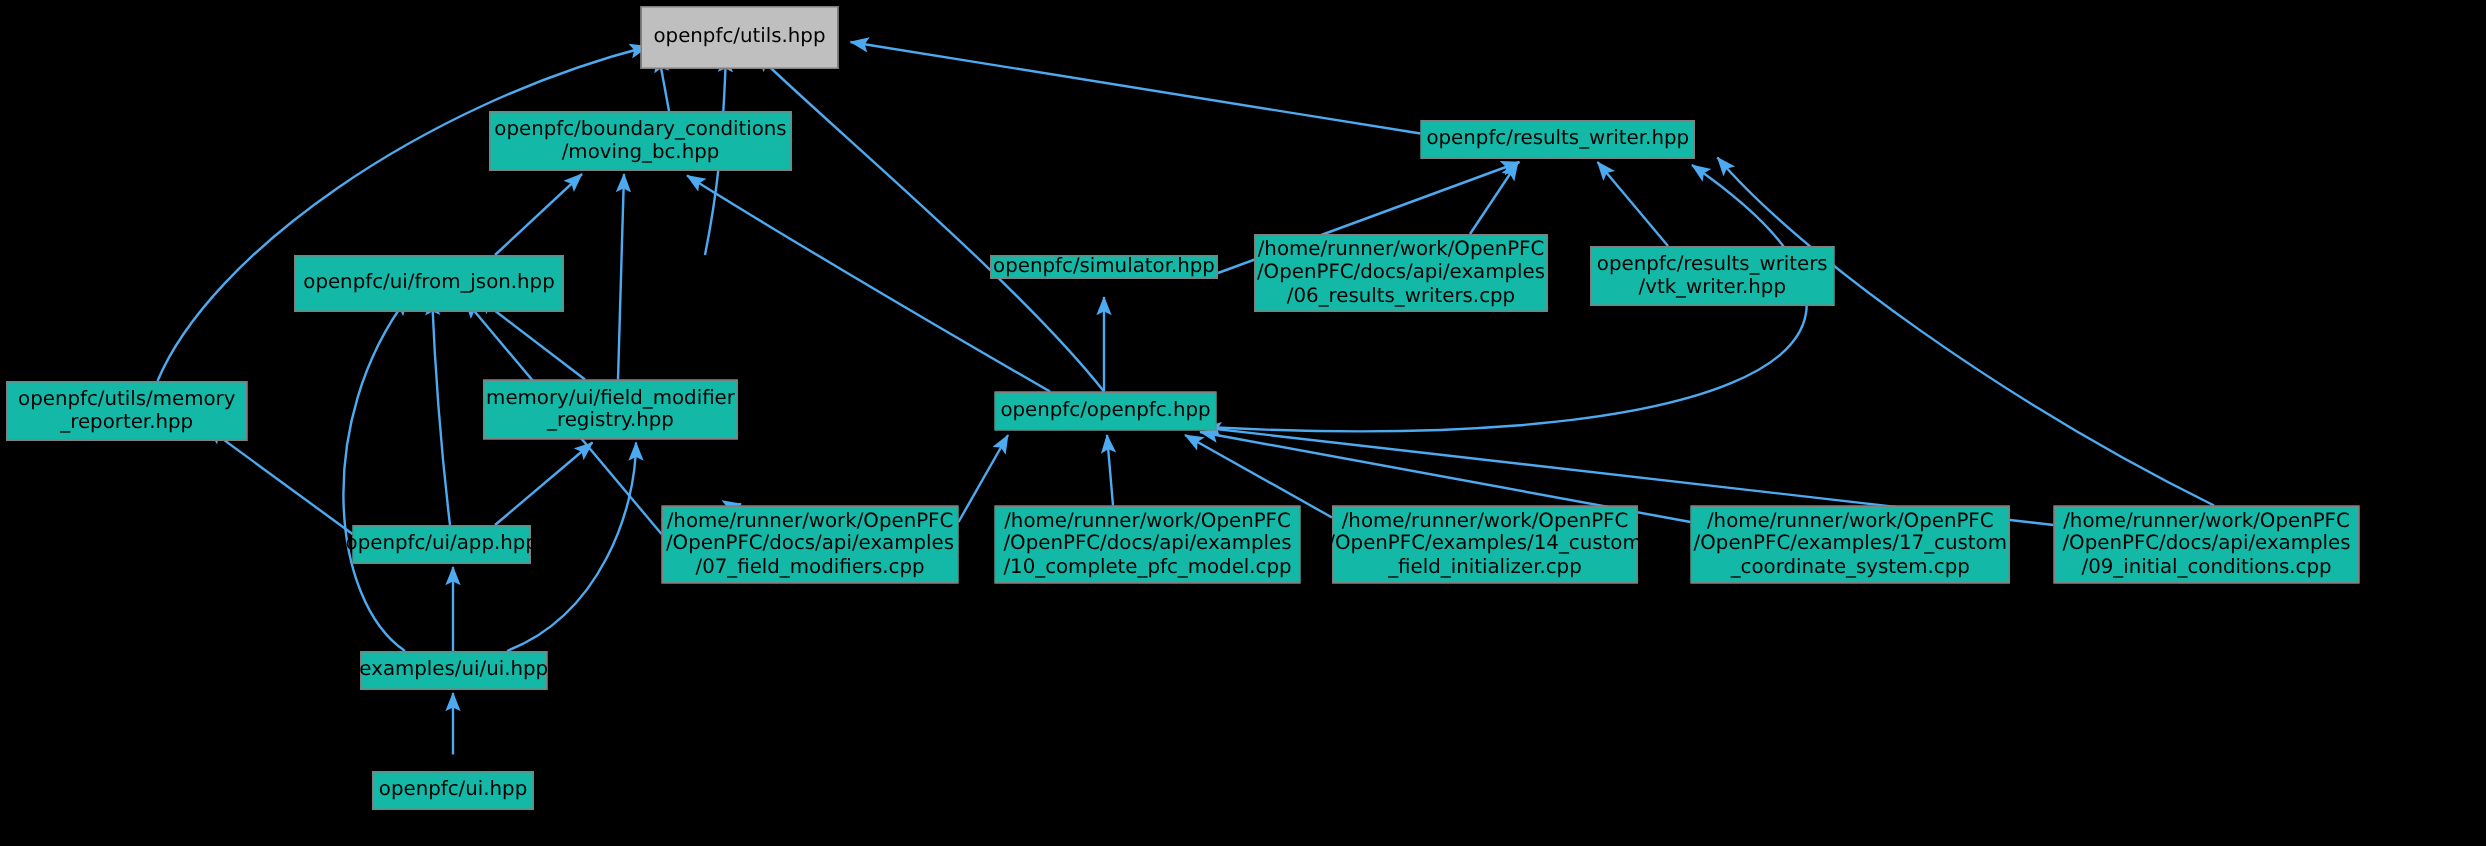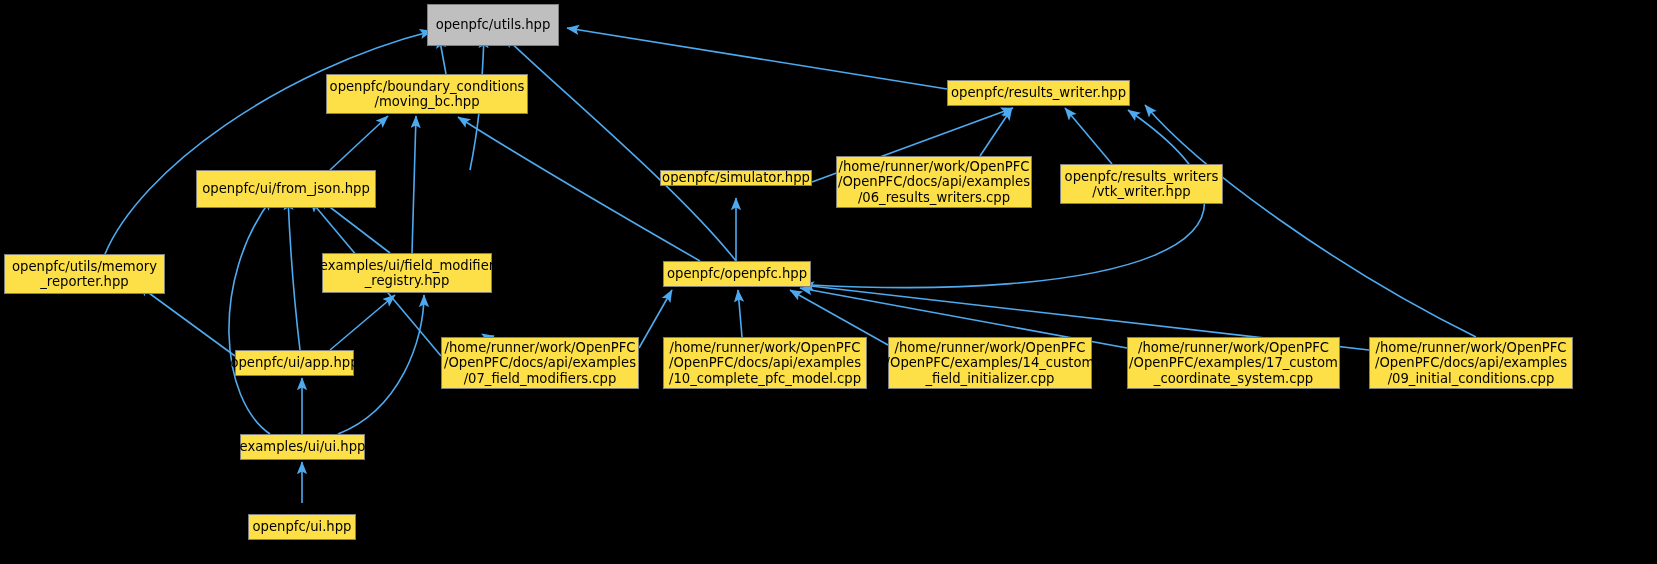--- a/index.html
+++ b/index.html
@@ -2,21 +2,21 @@
 <html><head>
 <meta charset="utf-8">
 <style>
   html,body{margin:0;padding:0;background:#000;}
   #canvas{position:relative;width:1657px;height:564px;background:#000;overflow:hidden;}
   svg.edges{position:absolute;left:0;top:0;width:1657px;height:564px;}
   .node{
     position:absolute;
     box-sizing:border-box;
     border:1px solid #808080;
-    background:#fde047;
+    background:#14b8a6;
     color:#000000;
     font-family:"DejaVu Sans","Liberation Sans",sans-serif;
     font-size:13.2px;
     line-height:15.5px;
     text-align:center;
     display:flex;
     align-items:center;
     justify-content:center;
     white-space:pre-line;
     padding:1px 4px;
@@ -72,21 +72,21 @@
       <div class="node" style="left: 947px; top: 80px; width: 183px; height: 26px;">openpfc/results_writer.hpp</div>
       <div class="node" style="left: 196px; top: 170px; width: 180px; height: 38px;">openpfc/ui/from_json.hpp</div>
       <div class="node" style="left: 660px; top: 170px; width: 152px; height: 16px;">openpfc/simulator.hpp</div>
       <div class="node" style="left: 836px; top: 156px; width: 196px; height: 52px;">/home/runner/work/OpenPFC
 /OpenPFC/docs/api/examples
 /06_results_writers.cpp</div>
       <div class="node" style="left: 1060px; top: 164px; width: 163px; height: 40px;">openpfc/results_writers
 /vtk_writer.hpp</div>
       <div class="node" style="left: 4px; top: 254px; width: 161px; height: 40px;">openpfc/utils/memory
 _reporter.hpp</div>
-      <div class="node" style="left: 322px; top: 253px; width: 170px; height: 40px;">examples/ui/field_modifier
+      <div class="node" style="left: 322px; top: 253px; width: 170px; height: 40px;">memory/ui/field_modifier
 _registry.hpp</div>
       <div class="node" style="left: 663px; top: 261px; width: 148px; height: 26px;">openpfc/openpfc.hpp</div>
       <div class="node" style="left: 235px; top: 350px; width: 119px; height: 26px;">openpfc/ui/app.hpp</div>
       <div class="node" style="left: 441px; top: 337px; width: 198px; height: 52px;">/home/runner/work/OpenPFC
 /OpenPFC/docs/api/examples
 /07_field_modifiers.cpp</div>
       <div class="node" style="left: 663px; top: 337px; width: 204px; height: 52px;">/home/runner/work/OpenPFC
 /OpenPFC/docs/api/examples
 /10_complete_pfc_model.cpp</div>
       <div class="node" style="left: 888px; top: 337px; width: 204px; height: 52px;">/home/runner/work/OpenPFC

